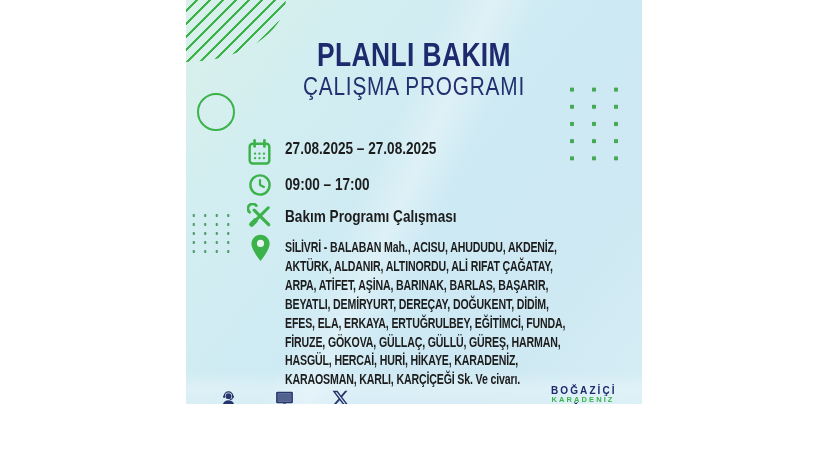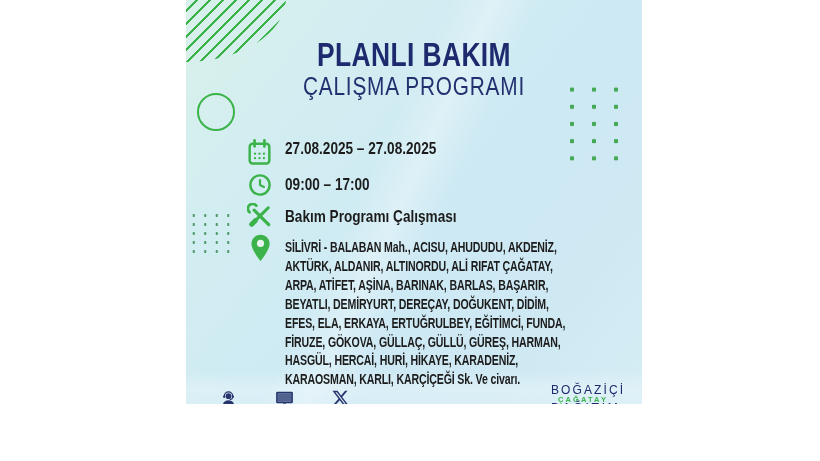--- a/index.html
+++ b/index.html
@@ -34,21 +34,21 @@
   .row-time{top:172px;} .row-time .icon{left:62px;top:1px;}
   .row-work{top:204px;} .row-work .icon{left:61px;top:-1px;}
   .pin{position:absolute;left:63px;top:233px;}
   .address{position:absolute;left:99px;top:238px;width:352px;color:#1c1c1c;
         font-size:14.5px;font-weight:700;letter-spacing:-.2px;line-height:18.9px;}
   .address .line{transform:scaleX(.73);transform-origin:left center;white-space:nowrap;}
   .footer{position:absolute;left:16px;top:390px;display:flex;gap:4px;}
   .contact{width:52px;display:flex;flex-direction:column;align-items:center;}
   .contact .lbl{margin-top:5px;font-size:6.5px;font-weight:700;color:#27346d;white-space:nowrap;}
   .logo{position:absolute;right:27px;top:386px;width:64px;text-align:center;line-height:9.2px;}
-  .logo .l1,.logo .l3{color:#1e2a6e;font-size:12px;font-weight:400;letter-spacing:2.1px;}
+  .logo .l1,.logo .l3{color:#1e2a6e;font-size:10px;font-weight:700;letter-spacing:2.1px;}
   .logo .l2{color:#3cb34a;font-size:7.5px;font-weight:800;letter-spacing:2.1px;}
   .logo .l3{letter-spacing:2.8px;}
   .logo .tag{margin-top:1px;color:#5c7d8e;font-size:4.6px;font-style:italic;letter-spacing:.2px;line-height:6px;}
   svg{display:block;}
 </style>
 </head>
 <body>
 
 <div class="page">
   <div class="card">
@@ -149,19 +149,19 @@
           <svg width="17" height="16" viewBox="0 0 24 24">
             <path d="M18.9 1.15h3.68l-8.04 9.19L24 22.85h-7.41l-5.8-7.58-6.64 7.58H.47l8.6-9.83L0 1.15h7.59l5.24 6.93 6.07-6.93Zm-1.29 19.49h2.04L6.49 3.24H4.3l13.31 17.4Z" fill="#27346d"></path>
           </svg>
         </span>
         <span class="lbl">@BEDASdestek</span>
       </div>
     </div>
 
     <div class="logo">
       <div class="l1">BOĞAZİÇİ</div>
-      <div class="l2">ÇAĞATAY</div>
+      <div class="l2">KARADENİZ</div>
       <div class="l3">DAĞITIM</div>
       <div class="tag">"enerjimizle yanınızdayız"</div>
     </div>
 
   </div>
 </div>
 
 </body></html>

